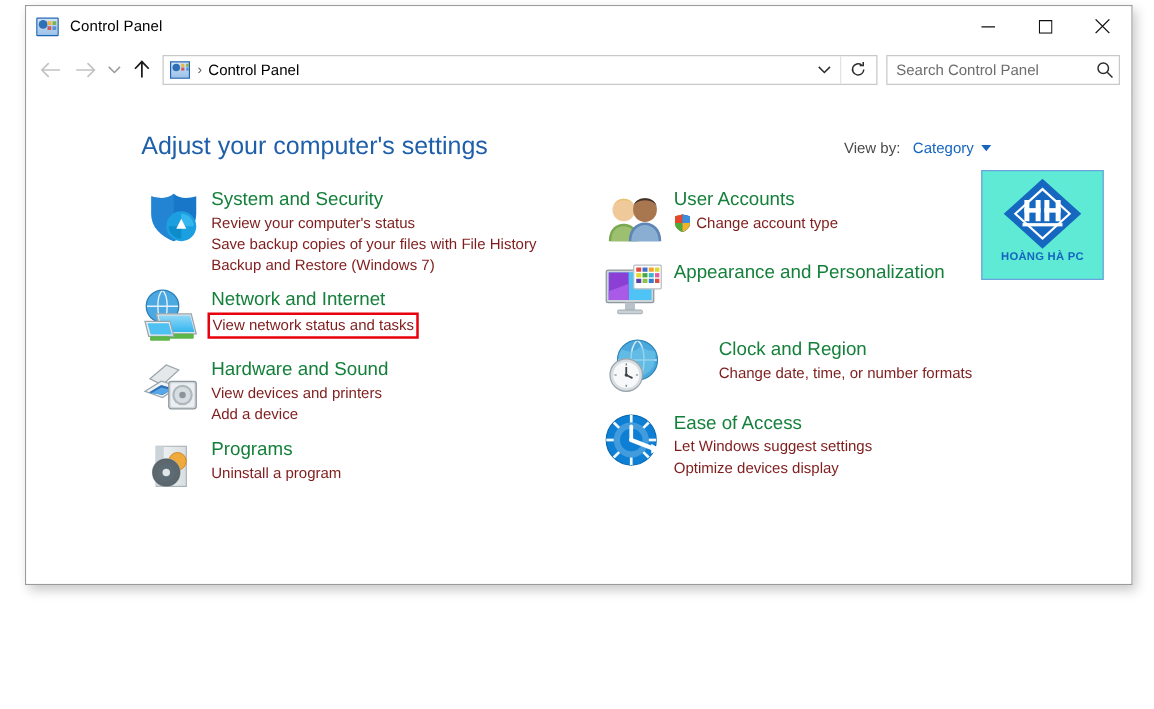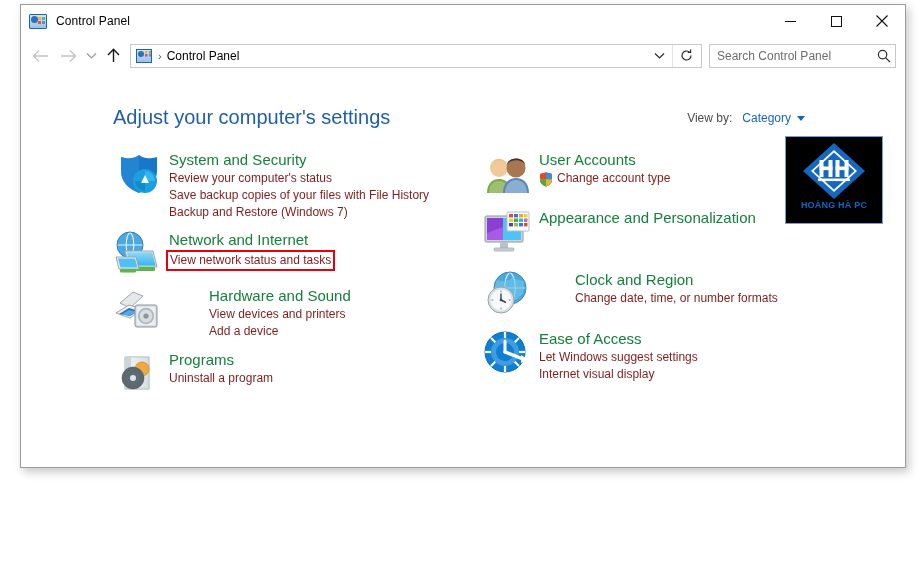--- a/index.html
+++ b/index.html
@@ -164,21 +164,21 @@
   }
   .page-title {
     position: absolute;
     left: 92px; top: 32px;
     font-size: 20px;
     color: #1f5fa9;
     white-space: nowrap;
   }
   .viewby {
     position: absolute;
-    right: 100px; top: 37px;
+    right: 112px; top: 37px;
     display: flex; align-items: center;
     font-size: 12px;
     white-space: nowrap;
   }
   .viewby-label { color: #4a4a4a; }
   .viewby-value { color: #1565c0; margin-left: 10px; }
   .viewby-caret {
     margin-left: 6px;
     width: 0; height: 0;
     border-left: 4px solid transparent;
@@ -213,42 +213,42 @@
     line-height: 20px;
     white-space: nowrap;
   }
   .cat-link {
     font-size: 12px;
     color: #7f1d1d;
     line-height: 17px;
     white-space: nowrap;
     display: block;
   }
-  .cat-link.with-shield { display: flex; align-items: flex-end; }
+  .cat-link.with-shield { display: flex; align-items: center; }
   .shield-mini {
     width: 14px; height: 15px; margin-right: 4px;
     flex: 0 0 14px;
   }
 
   
   .highlight-box {
     position: absolute;
     border: 2px solid #e8000d;
     padding: 0px 2px;
     left: -3px;
     top: 0px;
   }
 
   
   .watermark {
     position: absolute;
     right: 22px; top: 62px;
     width: 98px; height: 88px;
     border: 1px solid #6aa3dd;
-    background: #000000;
+    background: #5eead4;
     display: flex;
     flex-direction: column;
     align-items: center;
     justify-content: flex-start;
     padding-top: 3px;
   }
   .wm-mark { width: 70px; height: 62px; }
   .wm-text {
     font-size: 9px;
     font-weight: bold;
@@ -396,21 +396,21 @@
             <div class="cat-body">
               <div class="cat-title">Network and Internet</div>
               <div style="position:relative; height:20px;padding-left:22px;">
                 <div class="highlight-box">
                   <a class="cat-link">View network status and tasks</a>
                 </div>
               </div>
             </div>
           </div>
 
-          <div class="cat" style="margin-bottom:9px;gap:40px;">
+          <div class="cat" style="margin-bottom:9px;">
             <div class="cat-icon">
               <svg width="48" height="48" viewBox="0 0 48 48">
                 <path d="M7 18 L20 7 L30 11 L17 23 Z" fill="#e4e8ea" stroke="#9aa5ac" stroke-width="1"></path>
                 <path d="M3 28 L16 20 L30 24 L17 33 Z" fill="#f0f3f5" stroke="#9aa5ac" stroke-width="1"></path>
                 <path d="M6 29 L16 23 L26 26 L17 31 Z" fill="#2f6fb5"></path>
                 <path d="M8 29.5 L16 25 L24 27 L17 30.5 Z" fill="#57a8e8"></path>
                 <rect x="22" y="20" width="22" height="22" rx="2" fill="#cfd6da" stroke="#8e979d" stroke-width="1"></rect>
                 <rect x="23.5" y="21.5" width="19" height="19" rx="1.5" fill="#eceff1"></rect>
                 <circle cx="33" cy="31" r="8.2" fill="#aeb8be"></circle>
                 <circle cx="33" cy="31" r="6.4" fill="#d7dde1"></circle>
@@ -561,21 +561,21 @@
                 </g>
                 <circle cx="22" cy="24" r="9" fill="#0d7fd4"></circle>
                 <path d="M22 24 L22 13" stroke="#ffffff" stroke-width="3" stroke-linecap="round"></path>
                 <path d="M22 24 L40 31" stroke="#ffffff" stroke-width="3.4" stroke-linecap="round"></path>
                 <path d="M38 27 L45 31 L38 35 Z" fill="#ffffff"></path>
               </svg>
             </div>
             <div class="cat-body">
               <div class="cat-title">Ease of Access</div>
               <a class="cat-link">Let Windows suggest settings</a>
-              <a class="cat-link">Internet visual display</a>
+              <a class="cat-link">Optimize devices display</a>
             </div>
           </div>
         </div>
       </div>
 
       <div class="watermark">
         <div class="wm-mark">
           <svg width="70" height="62" viewBox="0 0 70 62">
             <path d="M35 3 L66 31 L35 59 L4 31 Z" fill="#1567c0"></path>
             <path d="M35 10 L58 31 L35 52 L12 31 Z" fill="#ffffff"></path>

